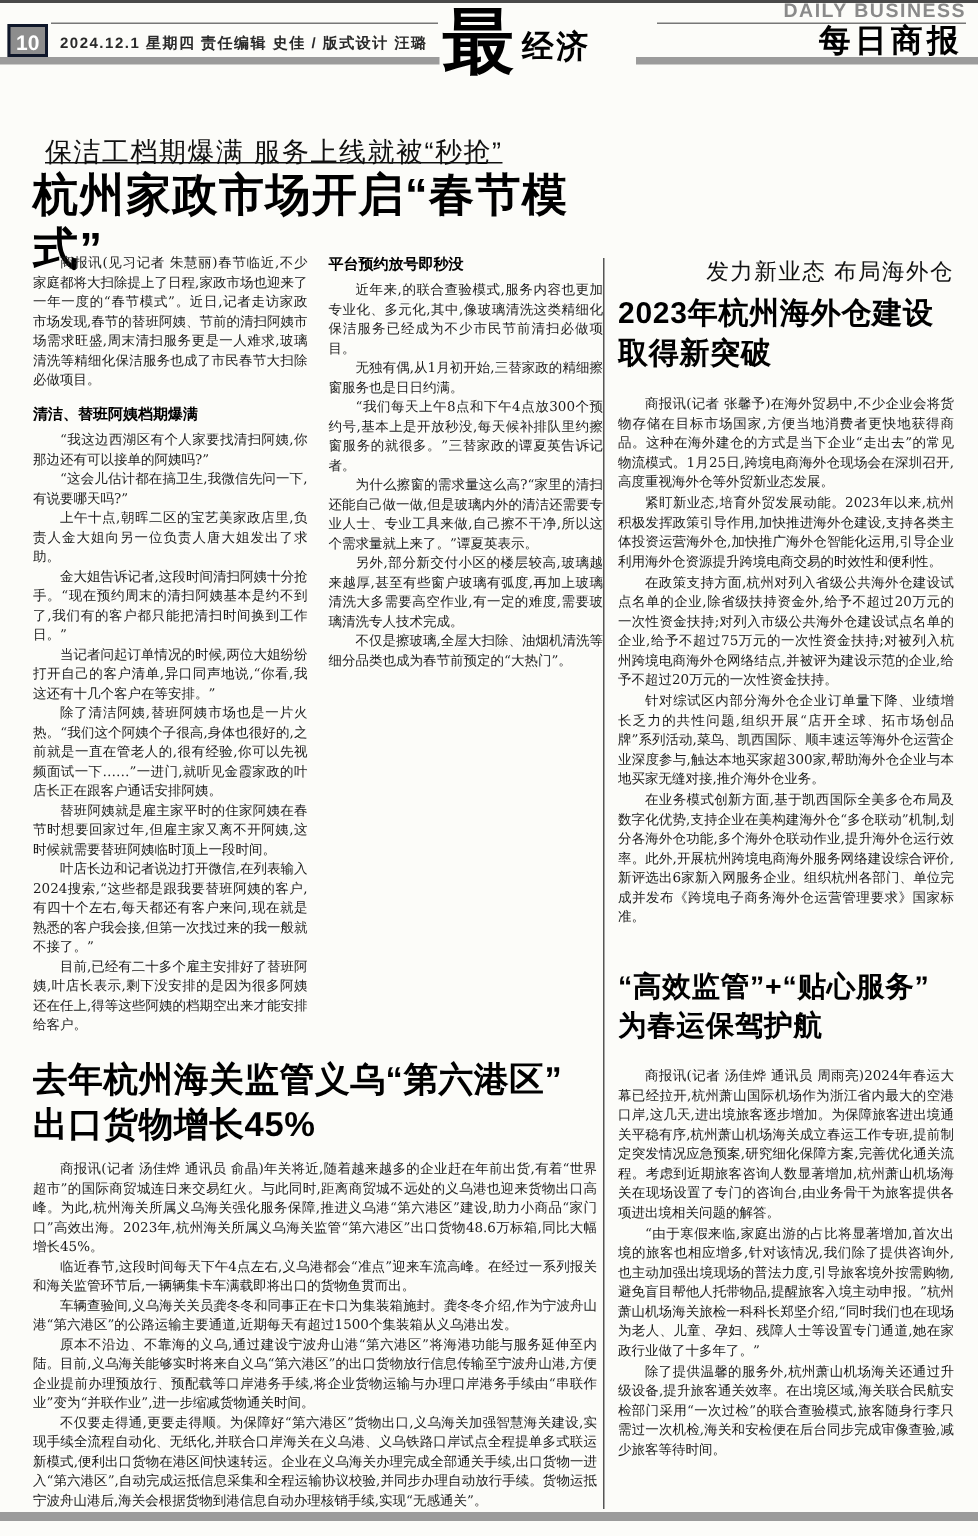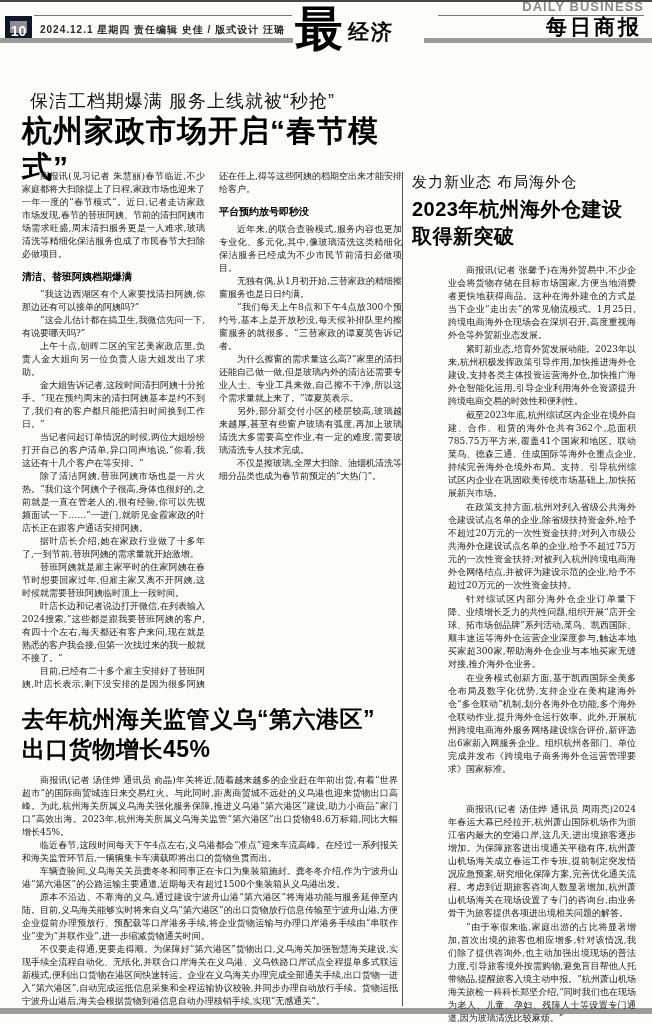--- a/index.html
+++ b/index.html
@@ -8,21 +8,21 @@
     position:relative; width:652px; height:1024px; margin:0 auto;
     background:#fcfcf9; overflow:hidden; color:#1a1a1a;
     font-family:"DejaVu Serif", serif;
   }
   
   .top-rule   { position:absolute; left:0; top:7; width:652px; height:2px; background:#4a4a4a; }
   .thin-rule-left  { position:absolute; left:34px;  top:15px; width:258px; height:1px; background:#777; }
   .thin-rule-right { position:absolute; left:438px; top:15px; width:206px; height:1px; background:#777; }
   .pagenum-box {
     position:absolute; left:5px; top:16px; width:27px; height:22px;
-    background:#8d8d8d; border:5px solid #0f172a; color:#fff;
+    background:#8d8d8d; border:2px solid #0f172a; color:#fff;
     font:700 14px/20px "Liberation Sans", sans-serif; text-align:center;
   }
   .date-line {
     position:absolute; left:40px; top:23px;
     font:700 10px/14px "Liberation Sans", sans-serif; color:#2a2a2a; letter-spacing:1px;
   }
   .thick-bar-left  { position:absolute; left:0;     top:38px; width:293px; height:5px; background:#9b9b9b; }
   .thick-bar-right { position:absolute; left:424px; top:38px; width:228px; height:5px; background:#9b9b9b; }
   .logo-zui {
     position:absolute; left:295px; top:0; width:52px; height:58px;
@@ -36,42 +36,42 @@
     position:absolute; right:8px; top:0;
     font:700 13px/14px "Liberation Sans", sans-serif; color:#8a8a8a; letter-spacing:1px;
   }
   .paper-cn {
     position:absolute; right:10px; top:15px;
     font:900 21px/23px "DejaVu Serif", serif; color:#000; letter-spacing:3px;margin-left:44px;
   }
   
   .main-kicker {
     position:absolute; left:30px; top:90px;
-    font:400 18px/22px "Liberation Sans", sans-serif; color:#111; letter-spacing:1px;
+    font:400 18px/22px "Liberation Sans", sans-serif; color:#111; letter-spacing:1px;text-decoration:underline;
   }
   .main-title {
     position:absolute; left:22px; top:113px; width:378px;
     font:900 30px/36px "Liberation Sans", sans-serif; color:#000; letter-spacing:1px;
   }
   .main-body {
     position:absolute; left:22px; top:170px; width:380px; height:524px;
     column-count:2; column-gap:14px; column-fill:auto;
     font-size:9px; line-height:13px; text-align:justify; color:#1c1c1c;
   }
   .para    { text-indent:2em; margin:0; }
   .subhead { font:700 10px/14px "Liberation Sans", sans-serif; margin:9px 0 4px; color:#000; }
   
   .v-rule { position:absolute; left:402px; top:172px; width:1px; height:834px; background:#555; }
   .bottom-bar { position:absolute; left:0; top:1008px; width:652px; height:6px; background:#9b9b9b; }
   
   .right-col { position:absolute; left:412px; top:172px; width:224px; }
-  .r-kicker { font:400 15px/19px "Liberation Sans", sans-serif; color:#111; letter-spacing:1px; }
+  .r-kicker { font:400 15px/19px "Liberation Sans", sans-serif; color:#111; letter-spacing:1px;text-align:right; }
   .r-title  { font:900 20px/27px "Liberation Sans", sans-serif; color:#000; margin:5px 0 14px; letter-spacing:0.5px; }
   .r-body   { font-size:9px; line-height:13px; text-align:justify; color:#1c1c1c; }
-  .r-body .para { margin-bottom:1px;margin-left:36px; }
+  .r-body .para { margin-bottom:1px; }
   .article-gap { height:26px; }
   .r-title2 { font:900 19px/26px "Liberation Sans", sans-serif; color:#000; margin:0 0 14px; letter-spacing:0.5px; }
   
   .bottom-article { position:absolute; left:22px; top:700px; width:376px; }
   .b-kicker { font:400 15px/19px "Liberation Sans", sans-serif; color:#111; letter-spacing:1px; }
   .b-title  { font:900 23px/30px "Liberation Sans", sans-serif; color:#000; margin:4px 0 10px; letter-spacing:0.5px; }
   .b-body   { font-size:9px; line-height:13px; text-align:justify; color:#1c1c1c; }
 </style>
 </head>
 <body>
@@ -94,21 +94,20 @@
   <h1 class="main-title">杭州家政市场开启“春节模式”</h1>
   <div class="main-body">
       <p class="para">商报讯(见习记者 朱慧丽)春节临近,不少家庭都将大扫除提上了日程,家政市场也迎来了一年一度的“春节模式”。近日,记者走访家政市场发现,春节的替班阿姨、节前的清扫阿姨市场需求旺盛,周末清扫服务更是一人难求,玻璃清洗等精细化保洁服务也成了市民春节大扫除必做项目。</p>
       <h3 class="subhead">清洁、替班阿姨档期爆满</h3>
       <p class="para">“我这边西湖区有个人家要找清扫阿姨,你那边还有可以接单的阿姨吗?”</p>
       <p class="para">“这会儿估计都在搞卫生,我微信先问一下,有说要哪天吗?”</p>
       <p class="para">上午十点,朝晖二区的宝艺美家政店里,负责人金大姐向另一位负责人唐大姐发出了求助。</p>
       <p class="para">金大姐告诉记者,这段时间清扫阿姨十分抢手。“现在预约周末的清扫阿姨基本是约不到了,我们有的客户都只能把清扫时间换到工作日。”</p>
       <p class="para">当记者问起订单情况的时候,两位大姐纷纷打开自己的客户清单,异口同声地说,“你看,我这还有十几个客户在等安排。”</p>
       <p class="para">除了清洁阿姨,替班阿姨市场也是一片火热。“我们这个阿姨个子很高,身体也很好的,之前就是一直在管老人的,很有经验,你可以先视频面试一下……”一进门,就听见金霞家政的叶店长正在跟客户通话安排阿姨。</p>
-      <p class="para">据叶店长介绍,她在家政行业做了十多年了,一到节前,替班阿姨的需求量就开始激增。</p>
       <p class="para">替班阿姨就是雇主家平时的住家阿姨在春节时想要回家过年,但雇主家又离不开阿姨,这时候就需要替班阿姨临时顶上一段时间。</p>
       <p class="para">叶店长边和记者说边打开微信,在列表输入2024搜索,“这些都是跟我要替班阿姨的客户,有四十个左右,每天都还有客户来问,现在就是熟悉的客户我会接,但第一次找过来的我一般就不接了。”</p>
       <p class="para">目前,已经有二十多个雇主安排好了替班阿姨,叶店长表示,剩下没安排的是因为很多阿姨还在任上,得等这些阿姨的档期空出来才能安排给客户。</p>
       <h3 class="subhead">平台预约放号即秒没</h3>
       <p class="para">近年来,的联合查验模式,服务内容也更加专业化、多元化,其中,像玻璃清洗这类精细化保洁服务已经成为不少市民节前清扫必做项目。</p>
       <p class="para">无独有偶,从1月初开始,三替家政的精细擦窗服务也是日日约满。</p>
       <p class="para">“我们每天上午8点和下午4点放300个预约号,基本上是开放秒没,每天候补排队里约擦窗服务的就很多。”三替家政的谭夏英告诉记者。</p>
       <p class="para">为什么擦窗的需求量这么高?“家里的清扫还能自己做一做,但是玻璃内外的清洁还需要专业人士、专业工具来做,自己擦不干净,所以这个需求量就上来了。”谭夏英表示。</p>
       <p class="para">另外,部分新交付小区的楼层较高,玻璃越来越厚,甚至有些窗户玻璃有弧度,再加上玻璃清洗大多需要高空作业,有一定的难度,需要玻璃清洗专人技术完成。</p>
       <p class="para">不仅是擦玻璃,全屋大扫除、油烟机清洗等细分品类也成为春节前预定的“大热门”。</p>
@@ -116,31 +115,34 @@
 
   <div class="v-rule"></div>
   <div class="bottom-bar"></div>
 
   <div class="right-col">
     <div class="r-kicker">发力新业态  布局海外仓</div>
     <h2 class="r-title">2023年杭州海外仓建设取得新突破</h2>
     <div class="r-body">
         <p class="para">商报讯(记者 张馨予)在海外贸易中,不少企业会将货物存储在目标市场国家,方便当地消费者更快地获得商品。这种在海外建仓的方式是当下企业“走出去”的常见物流模式。1月25日,跨境电商海外仓现场会在深圳召开,高度重视海外仓等外贸新业态发展。</p>
         <p class="para">紧盯新业态,培育外贸发展动能。2023年以来,杭州积极发挥政策引导作用,加快推进海外仓建设,支持各类主体投资运营海外仓,加快推广海外仓智能化运用,引导企业利用海外仓资源提升跨境电商交易的时效性和便利性。</p>
-        <p class="para">截至2023年底,杭州综试区内企业在境外自建、合作、租赁的海外仓共有362个,总面积785.75万平方米,覆盖41个国家和地区。联动菜鸟、德森三通、佳成国际等海外仓重点企业,持续完善海外仓境外布局。支持、引导杭州综试区内企业在巩固欧美传统市场基础上,加快拓展新兴市场。</p>
         <p class="para">在政策支持方面,杭州对列入省级公共海外仓建设试点名单的企业,除省级扶持资金外,给予不超过20万元的一次性资金扶持;对列入市级公共海外仓建设试点名单的企业,给予不超过75万元的一次性资金扶持;对被列入杭州跨境电商海外仓网络结点,并被评为建设示范的企业,给予不超过20万元的一次性资金扶持。</p>
         <p class="para">针对综试区内部分海外仓企业订单量下降、业绩增长乏力的共性问题,组织开展“店开全球、拓市场创品牌”系列活动,菜鸟、凯西国际、顺丰速运等海外仓运营企业深度参与,触达本地买家超300家,帮助海外仓企业与本地买家无缝对接,推介海外仓业务。</p>
         <p class="para">在业务模式创新方面,基于凯西国际全美多仓布局及数字化优势,支持企业在美构建海外仓“多仓联动”机制,划分各海外仓功能,多个海外仓联动作业,提升海外仓运行效率。此外,开展杭州跨境电商海外服务网络建设综合评价,新评选出6家新入网服务企业。组织杭州各部门、单位完成并发布《跨境电子商务海外仓运营管理要求》国家标准。</p>
       </div>
 
     <div class="article-gap"></div>
 
+    <h2 class="r-title2">
+      <span>“高效监管”+“贴心服务”</span><br>
+      <span>为春运保驾护航</span>
+    </h2>
     <div class="r-body">
         <p class="para">商报讯(记者 汤佳烨 通讯员 周雨亮)2024年春运大幕已经拉开,杭州萧山国际机场作为浙江省内最大的空港口岸,这几天,进出境旅客逐步增加。为保障旅客进出境通关平稳有序,杭州萧山机场海关成立春运工作专班,提前制定突发情况应急预案,研究细化保障方案,完善优化通关流程。考虑到近期旅客咨询人数显著增加,杭州萧山机场海关在现场设置了专门的咨询台,由业务骨干为旅客提供各项进出境相关问题的解答。</p>
-        <p class="para">“由于寒假来临,家庭出游的占比将显著增加,首次出境的旅客也相应增多,针对该情况,我们除了提供咨询外,也主动加强出境现场的普法力度,引导旅客境外按需购物,避免盲目帮他人托带物品,提醒旅客入境主动申报。”杭州萧山机场海关旅检一科科长郑坚介绍,“同时我们也在现场为老人、儿童、孕妇、残障人士等设置专门通道,因为玻璃清洗比较麻烦。”</p>
+        <p class="para">“由于寒假来临,家庭出游的占比将显著增加,首次出境的旅客也相应增多,针对该情况,我们除了提供咨询外,也主动加强出境现场的普法力度,引导旅客境外按需购物,避免盲目帮他人托带物品,提醒旅客入境主动申报。”杭州萧山机场海关旅检一科科长郑坚介绍,“同时我们也在现场为老人、儿童、孕妇、残障人士等设置专门通道,她在家政行业做了十多年了。”</p>
         <p class="para">除了提供温馨的服务外,杭州萧山机场海关还通过升级设备,提升旅客通关效率。在出境区域,海关联合民航安检部门采用“一次过检”的联合查验模式,旅客随身行李只需过一次机检,海关和安检便在后台同步完成审像查验,减少旅客等待时间。</p>
       </div>
   </div>
 
   <div class="bottom-article">
     <h2 class="b-title">
       <span>去年杭州海关监管义乌“第六港区”</span><br>
       <span>出口货物增长45%</span>
     </h2>
     <div class="b-body">

